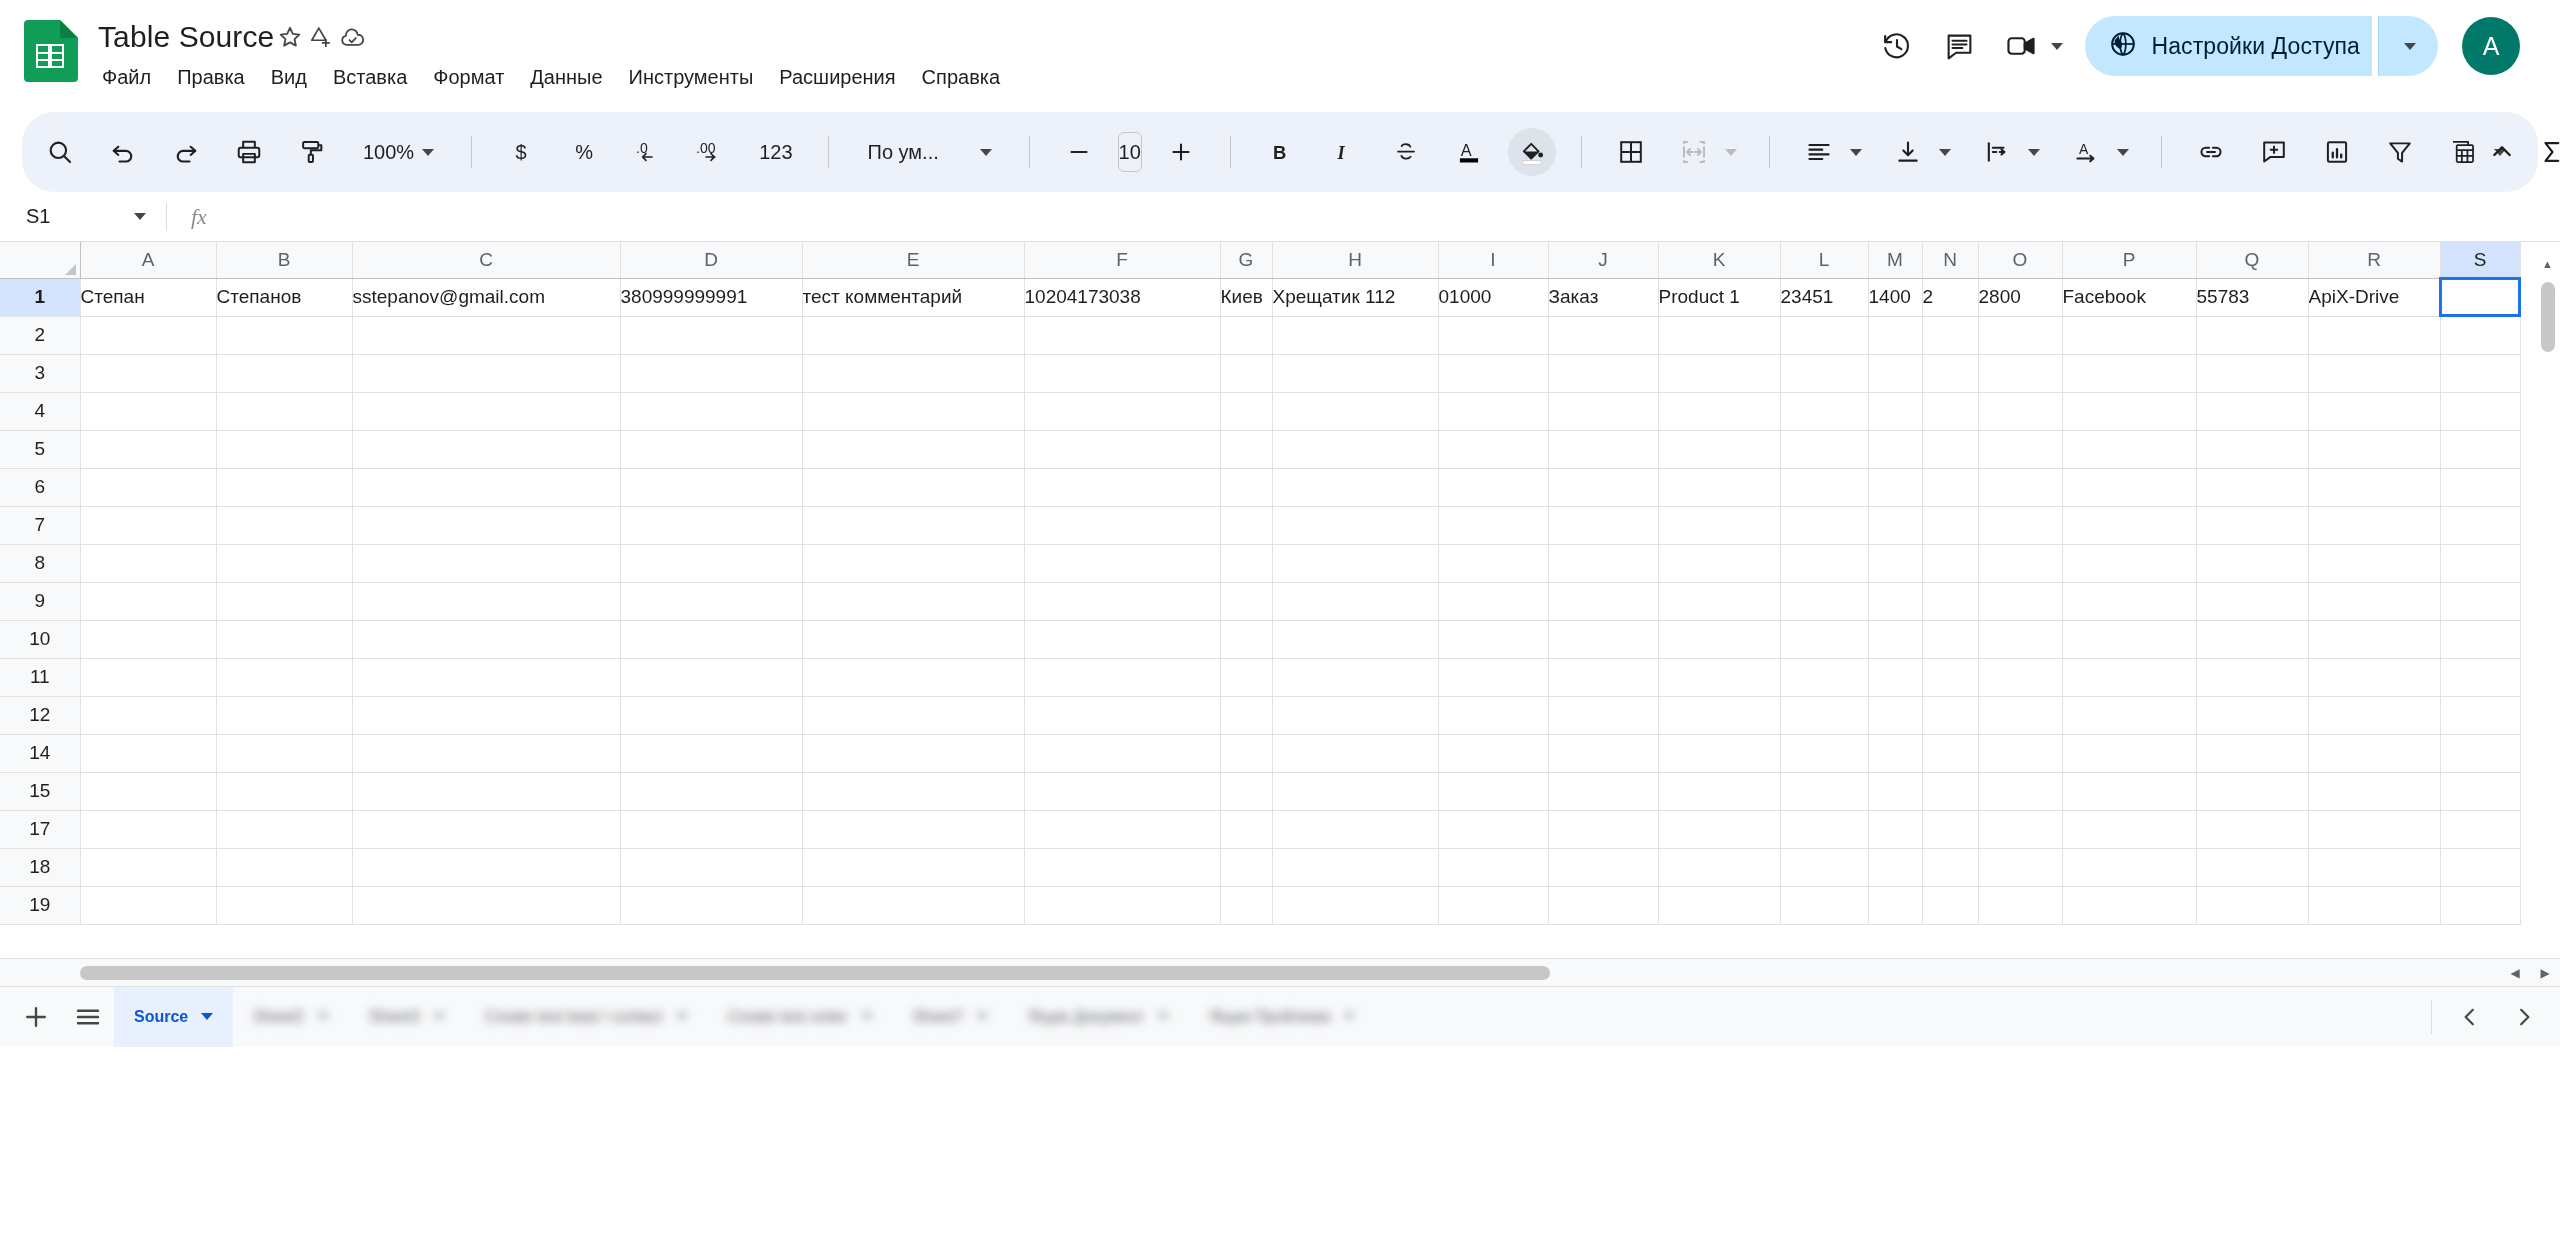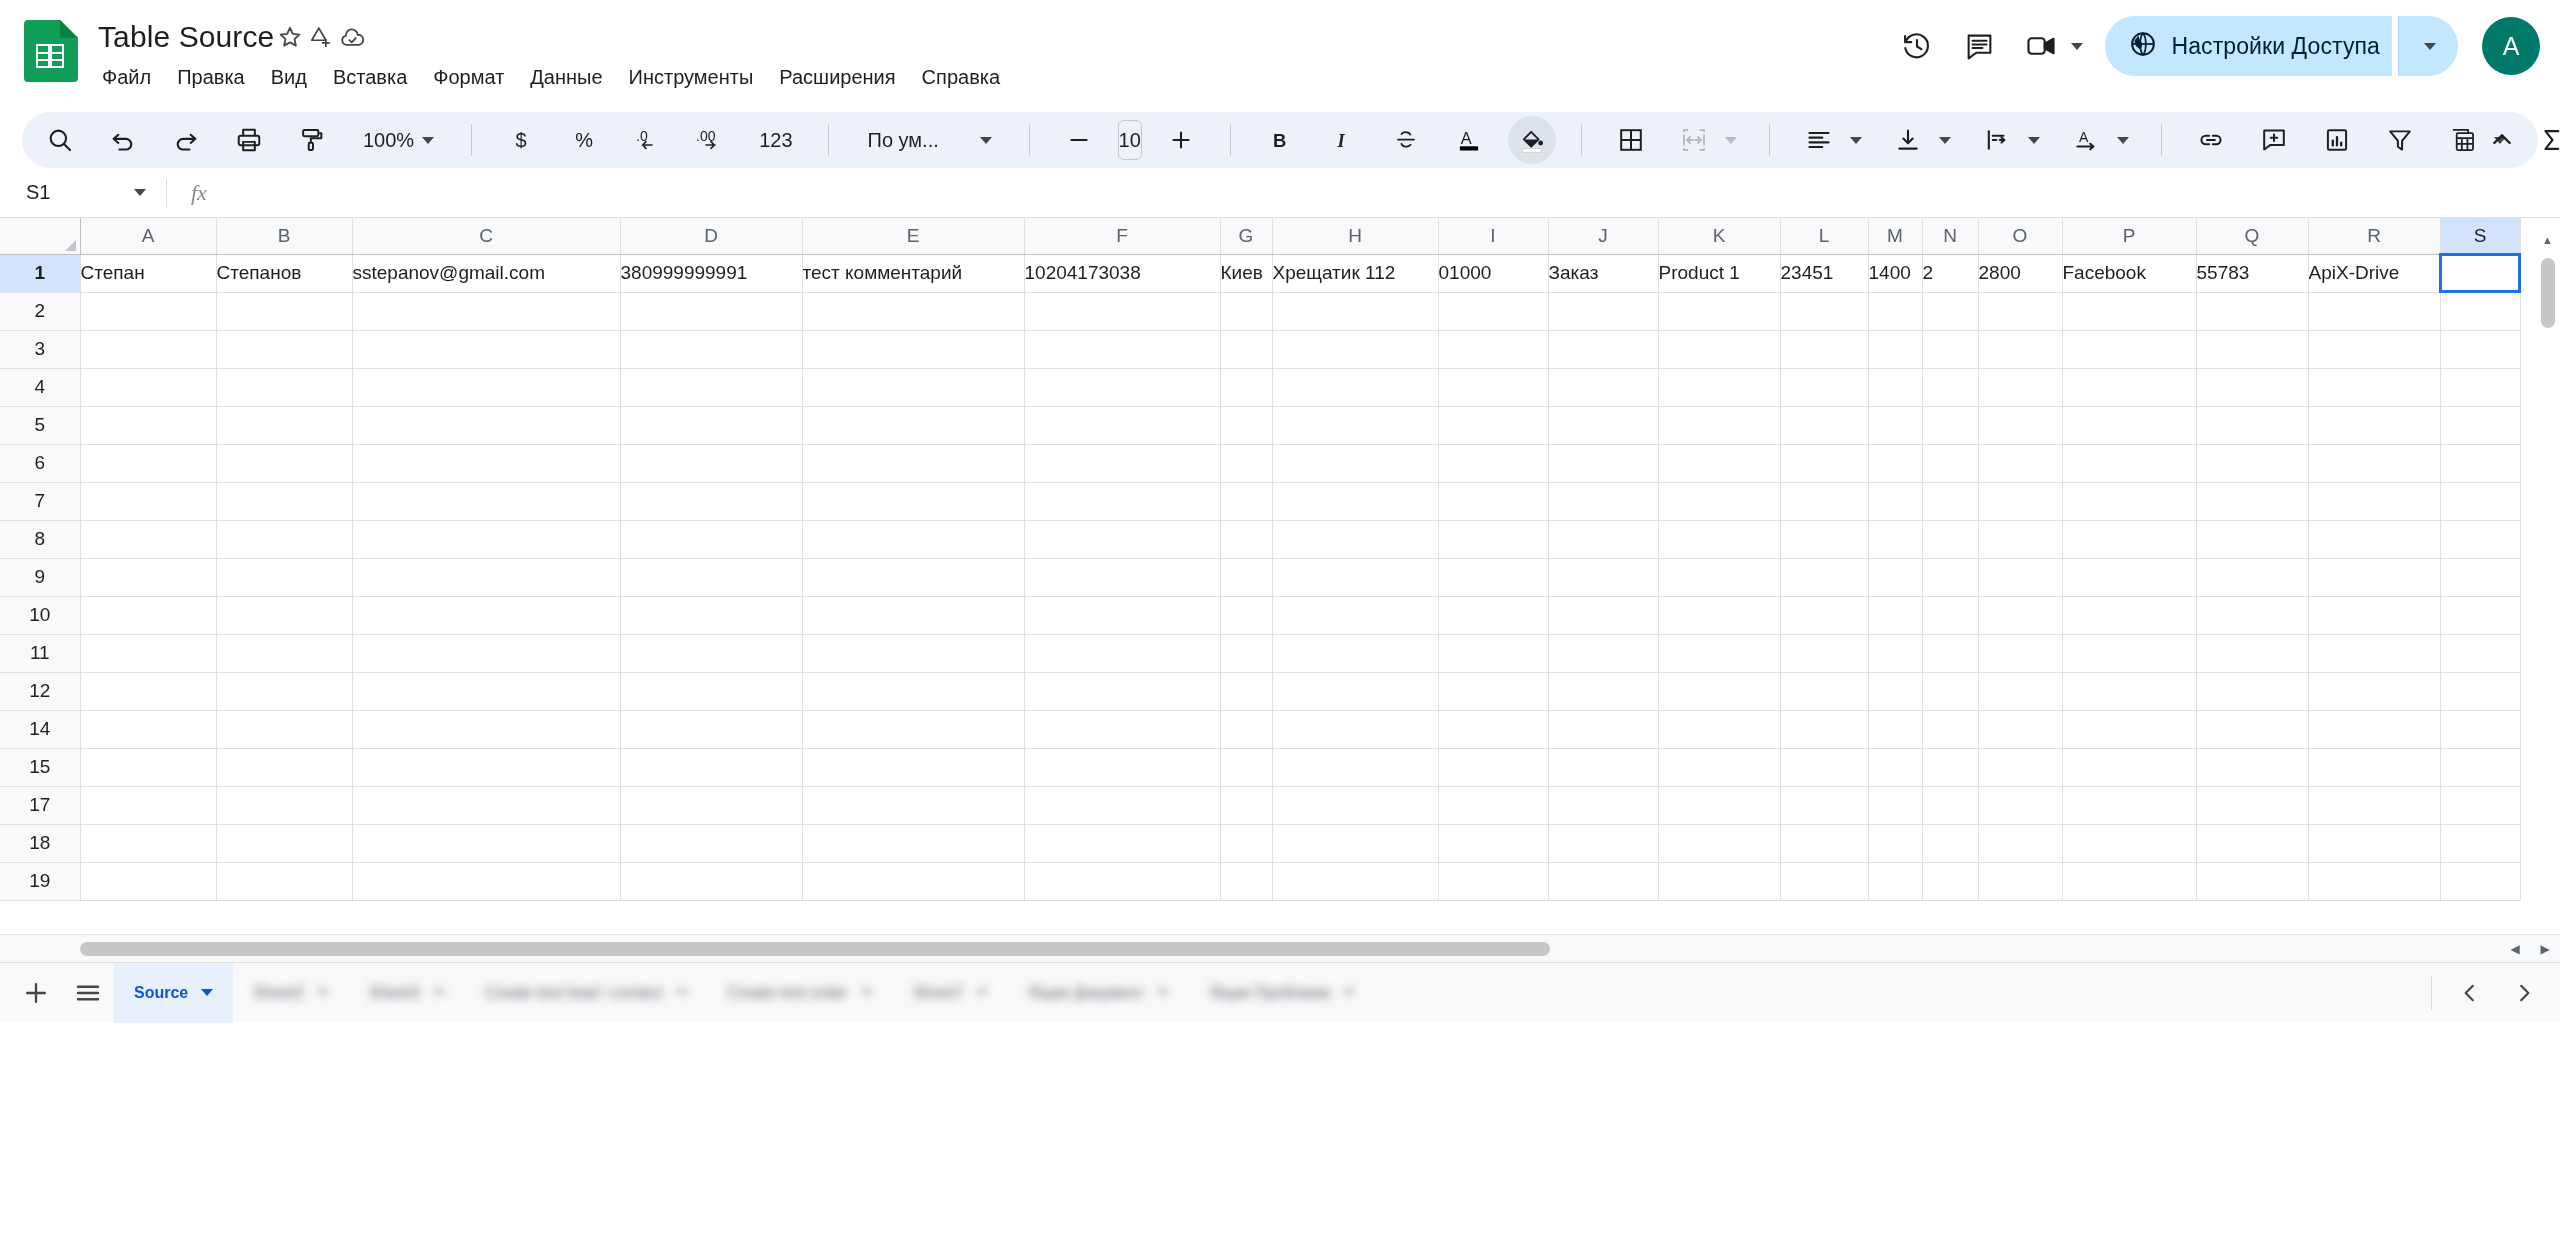--- a/index.html
+++ b/index.html
@@ -15,21 +15,21 @@
   .topbar { height: 112px; display: flex; align-items: flex-start; padding: 14px 22px 0 22px; position: relative; }
   .doc-icon { width: 56px; height: 62px; margin-top: 6px; flex: 0 0 auto; position: relative; }
   .doc-icon svg { display: block; }
   .title-block { margin-left: 20px; flex: 1 1 auto; min-width: 0; }
   .title-row { display: flex; align-items: center; gap: 1px; height: 46px; }
   .doc-title { font-size: 30px; color: #1f1f1f; letter-spacing: 0.1px; white-space: nowrap; }
   .title-icon { width: 30px; height: 30px; display: flex; align-items: center; justify-content: center; color: #444746; cursor: pointer; }
   .menu-row { display: flex; align-items: center; gap: 0px; margin-top: 2px; margin-left: -9px; }
   .menu-item { font-size: 20px; color: #1f1f1f; padding: 4px 13px; border-radius: 16px; cursor: pointer; white-space: nowrap; }
 
-  .top-right { position: absolute; right: 20px; top: 16px; display: flex; align-items: center; gap: 6px; }
+  .top-right { position: absolute; right: 40px; top: 16px; display: flex; align-items: center; gap: 6px; }
   .tr-icon { width: 56px; height: 56px; border-radius: 50%; display: flex; align-items: center; justify-content: center; color: #1f1f1f; cursor: pointer; }
   .meet-group { display: flex; align-items: center; padding-right: 4px; }
   .caret { width: 0; height: 0; border-left: 6px solid transparent; border-right: 6px solid transparent; border-top: 7px solid #444746; margin-left: 2px; }
   .share-btn {
     display: flex; align-items: center; height: 60px; background: #c2e7ff;
     border-radius: 30px 0 0 30px; padding: 0 12px 0 24px; gap: 14px; cursor: pointer;
     margin-left: 12px;
   }
   .share-label { font-size: 23px; color: #001d35; white-space: nowrap; letter-spacing: .1px; }
   .share-caret-btn {
@@ -38,21 +38,21 @@
     border-left: 1px solid #a9d5f2;
   }
   .avatar {
     width: 58px; height: 58px; border-radius: 50%; background: #00796b; color: #fff;
     display: flex; align-items: center; justify-content: center; font-size: 25px; margin-left: 18px; cursor: pointer;
   }
 
   
   .toolbar-wrap { padding: 0 22px; }
   .toolbar {
-    height: 56px; background: #edf2fa; border-radius: 32px;
+    height: 80px; background: #edf2fa; border-radius: 32px;
     display: flex; align-items: center; padding: 0 14px; gap: 15px; position: relative;
   }
   .tb { height: 48px; min-width: 48px; border-radius: 24px; display: flex; align-items: center;
         justify-content: center; cursor: pointer; color: #1f1f1f; flex: 0 0 auto; }
   .tb.disabled { color: #b8bcc0; cursor: default; }
   .tb-wide { padding: 0 10px; }
   .tb-text { font-size: 20px; color: #1f1f1f; }
   .sep { width: 1px; height: 32px; background: #c7c7c7; margin: 0 10px; flex: 0 0 auto; }
   .zoom-ctl { display: flex; align-items: center; gap: 8px; padding: 0 12px; height: 48px; border-radius: 24px; cursor: pointer; }
   .font-ctl { display: flex; align-items: center; gap: 16px; padding: 0 12px 0 14px; height: 48px; border-radius: 24px; cursor: pointer; min-width: 150px; justify-content: space-between; }

